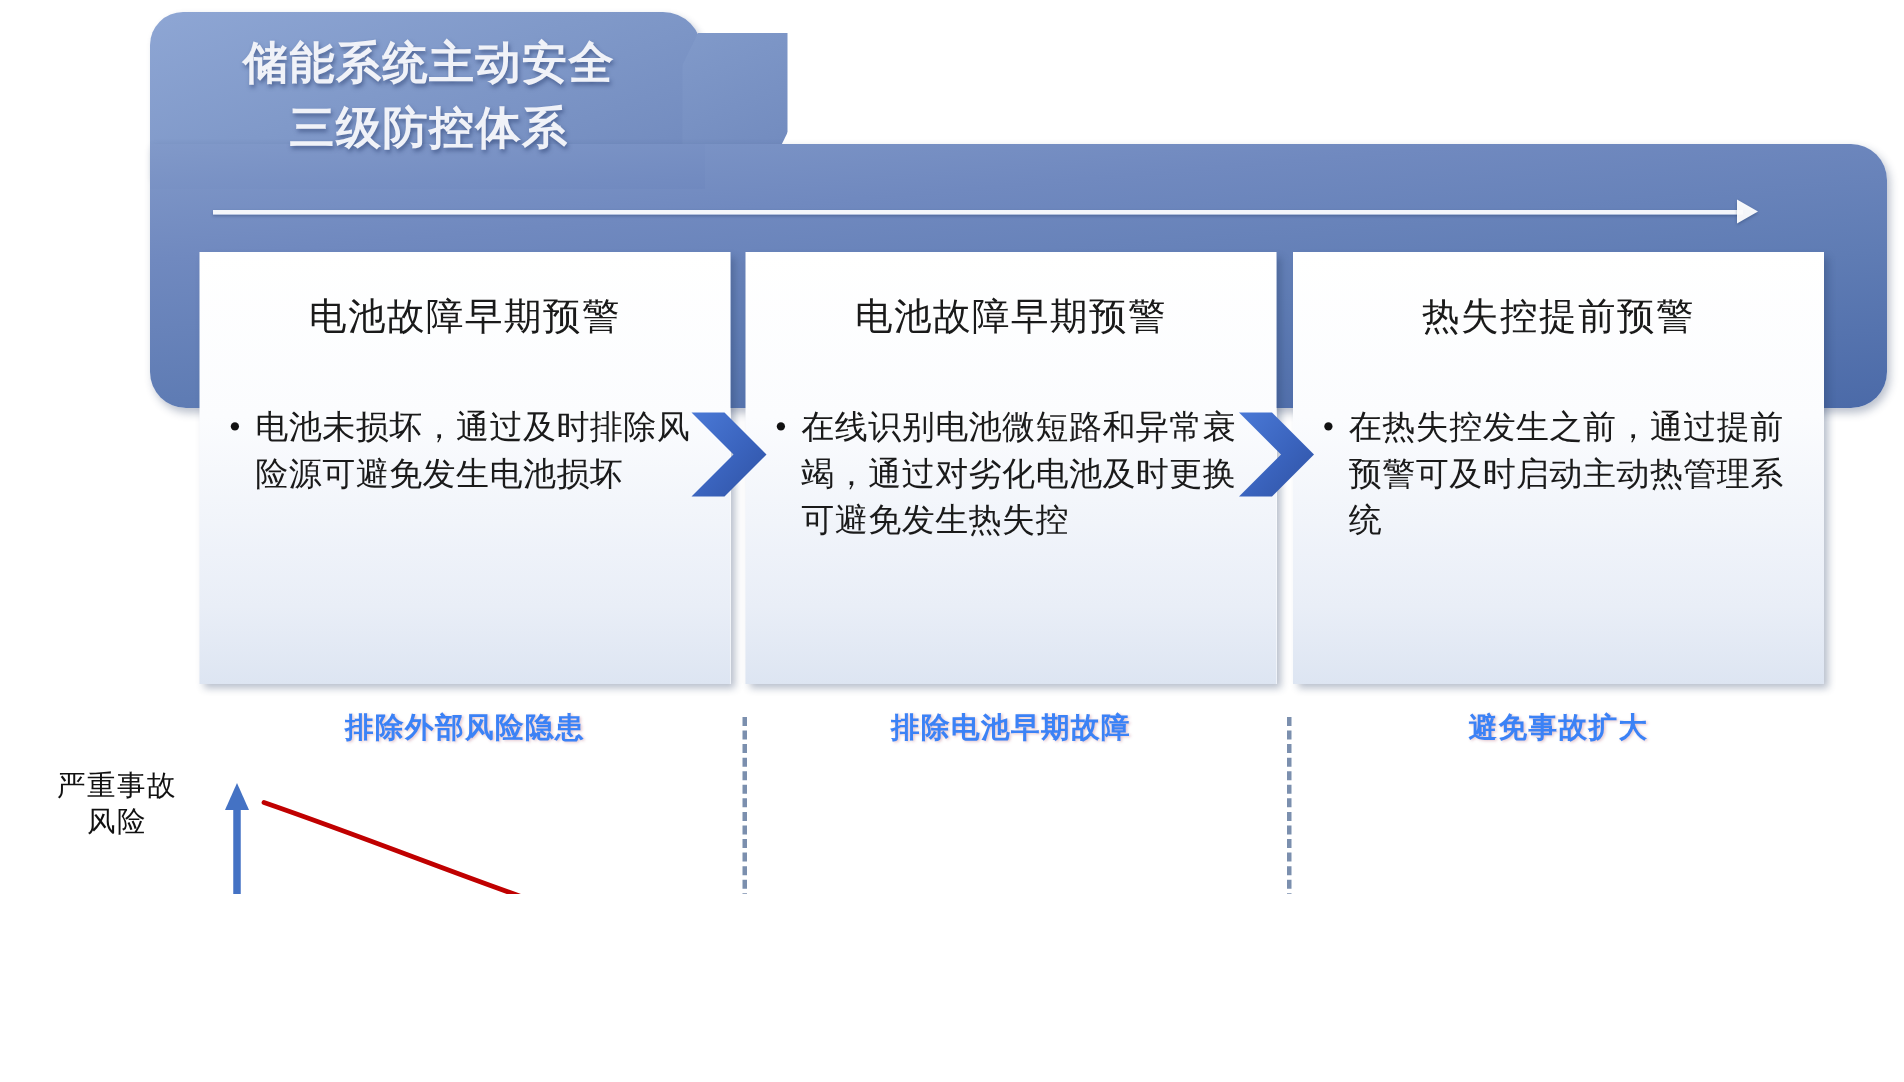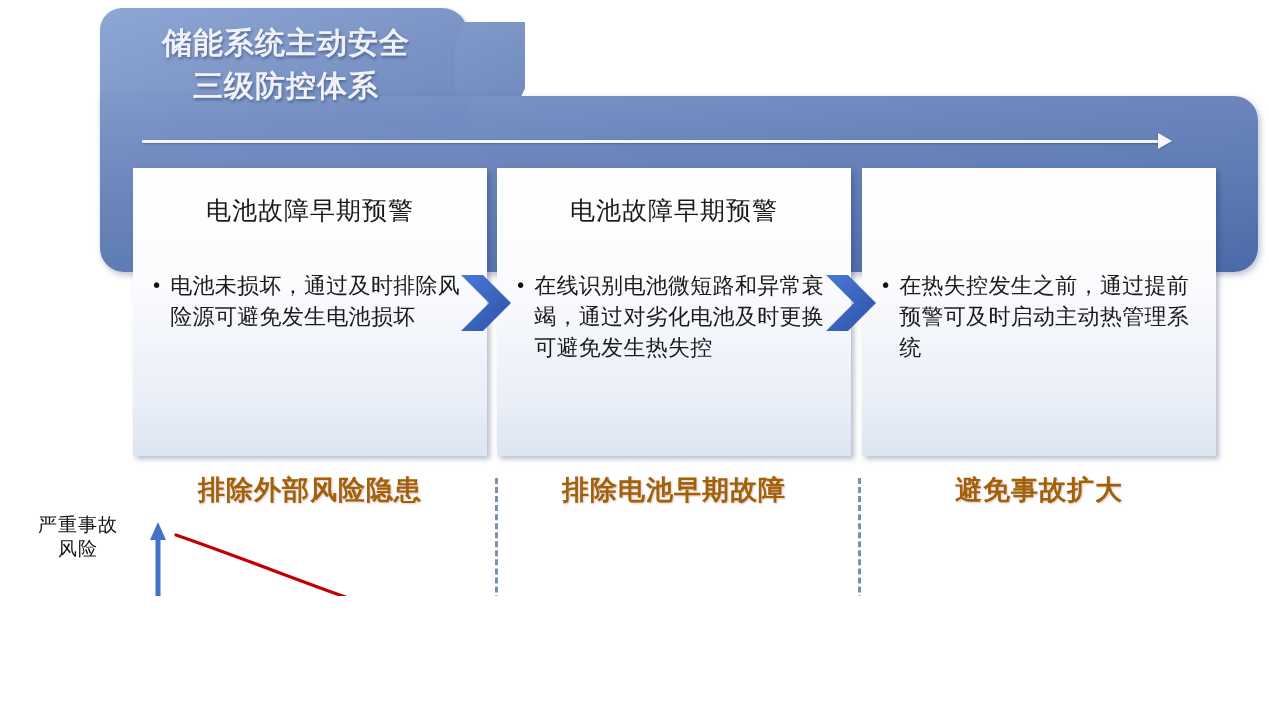--- a/index.html
+++ b/index.html
@@ -162,23 +162,23 @@
   }
   .chevron-1 { left: 459px; }
   .chevron-2 { left: 824px; }
 
   
   .caption {
     position: absolute;
     top: 472px;
     width: 354px;
     text-align: center;
-    font-size: 27px;
+    font-size: 19px;
     font-weight: 700;
-    color: #a16207;
+    color: #3b82f6;
     text-shadow: 1px 1px 2px rgba(190,120,140,0.45);
     letter-spacing: 1px;
   }
   .caption-1 { left: 133px; }
   .caption-2 { left: 497px; }
   .caption-3 { left: 862px; }
 
   
   .dashed-sep {
     position: absolute;
@@ -235,20 +235,21 @@
 
   <div class="panel panel-2">
     <div class="panel-title">电池故障早期预警</div>
     <div class="panel-bullet-row">
       <span class="panel-bullet-dot">•</span>
       <span class="panel-bullet-text">在线识别电池微短路和异常衰竭，通过对劣化电池及时更换可避免发生热失控</span>
     </div>
   </div>
 
   <div class="panel panel-3">
+    <div class="panel-title">热失控提前预警</div>
     <div class="panel-bullet-row">
       <span class="panel-bullet-dot">•</span>
       <span class="panel-bullet-text">在热失控发生之前，通过提前预警可及时启动主动热管理系统</span>
     </div>
   </div>
 
   <div class="chevron chevron-1">
     <svg width="58" height="62" viewBox="0 0 58 62">
       <defs>
         <linearGradient id="chevGrad1" x1="0" y1="0" x2="1" y2="1">

